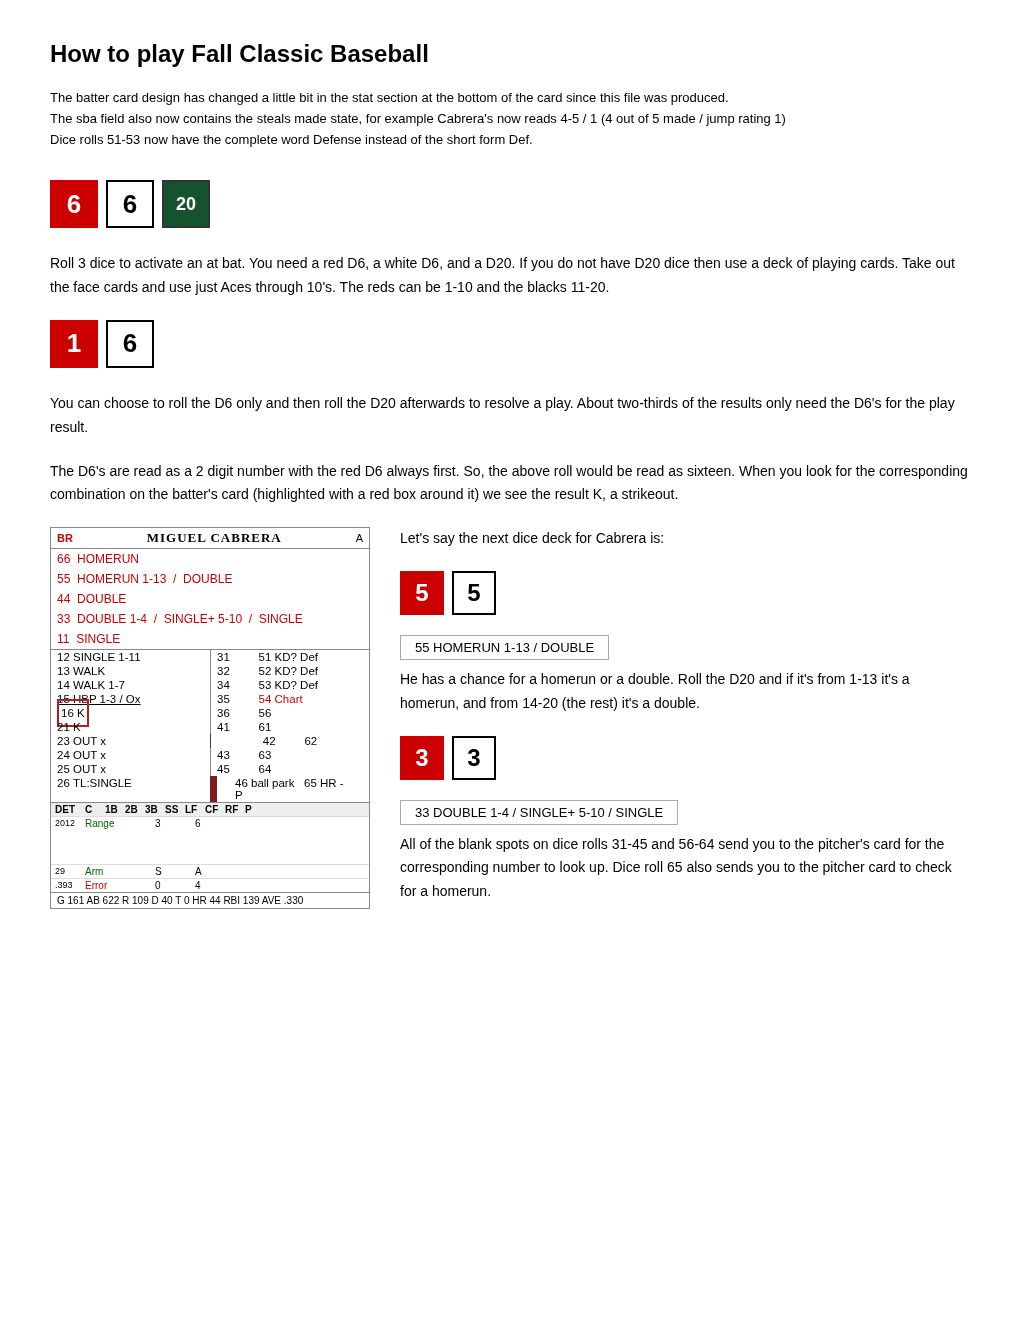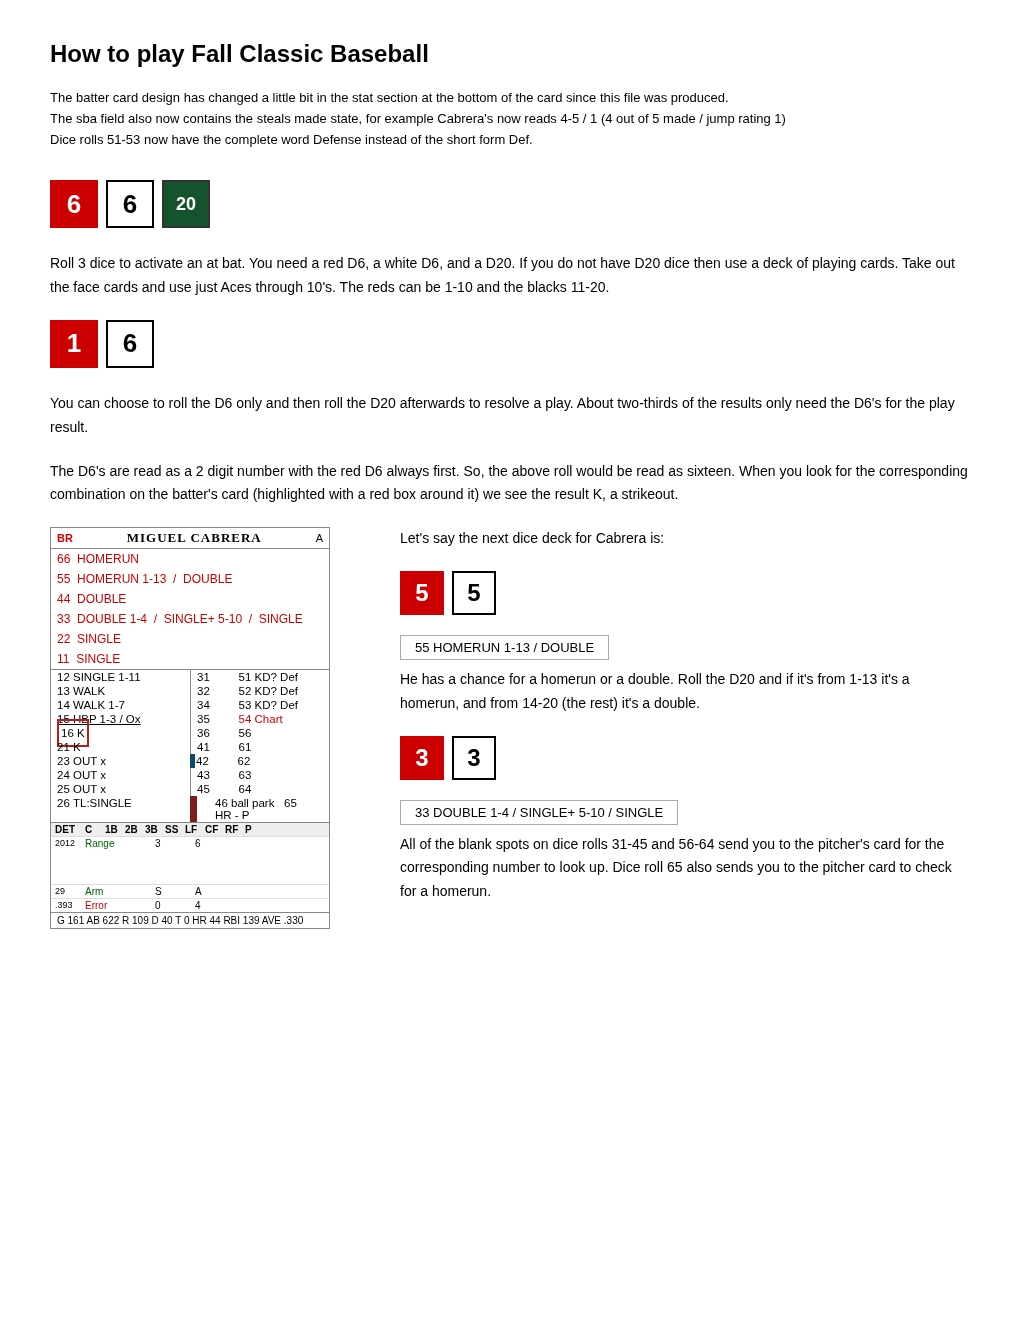--- a/index.html
+++ b/index.html
@@ -68,21 +68,21 @@
     .card-section {
       flex: 0 0 320px;
     }
     .explanation-section {
       flex: 1;
     }
     
     .batter-card {
       border: 1px solid #888;
       font-size: 12px;
-      width: 280px;
+      width: 320px;
     }
     .card-header {
       display: flex;
       justify-content: space-between;
       align-items: center;
       padding: 2px 6px;
       border-bottom: 1px solid #888;
     }
     .card-header .br { color: #cc0000; font-weight: bold; font-size: 11px; }
     .card-header .name { font-weight: bold; font-size: 13px; letter-spacing: 1px; text-transform: uppercase; font-family: serif; }
@@ -161,21 +161,20 @@
       <div class="card-header">
         <span class="br">BR</span>
         <span class="name">Miguel Cabrera</span>
         <span class="a">A</span>
       </div>
 
       <div class="card-row">66&nbsp;&nbsp;HOMERUN</div>
       <div class="card-row">55&nbsp;&nbsp;HOMERUN 1-13&nbsp;&nbsp;/&nbsp;&nbsp;DOUBLE</div>
       <div class="card-row">44&nbsp;&nbsp;DOUBLE</div>
       <div class="card-row">33&nbsp;&nbsp;DOUBLE 1-4&nbsp;&nbsp;/&nbsp;&nbsp;SINGLE+ 5-10&nbsp;&nbsp;/&nbsp;&nbsp;SINGLE</div>
-      <div class="card-row">22&nbsp;&nbsp;SINGLE</div>
       <div class="card-row">11&nbsp;&nbsp;SINGLE</div>
 
       <div style="display:grid; grid-template-columns: 1fr 1fr; border-top: 1px solid #888; font-size:11.5px;">
         <div style="padding:1px 6px;">12&nbsp;SINGLE 1-11</div>
         <div style="padding:1px 6px; border-left:1px solid #888;">31&nbsp;&nbsp;&nbsp;&nbsp;&nbsp;&nbsp;&nbsp;&nbsp;&nbsp;51 KD? Def</div>
 
         <div style="padding:1px 6px;">13&nbsp;WALK</div>
         <div style="padding:1px 6px; border-left:1px solid #888;">32&nbsp;&nbsp;&nbsp;&nbsp;&nbsp;&nbsp;&nbsp;&nbsp;&nbsp;52 KD? Def</div>
 
         <div style="padding:1px 6px;">14&nbsp;WALK 1-7</div>
@@ -186,21 +185,21 @@
 
         <div style="padding:1px 6px;">
           <span style="border:2px solid #b91c1c; padding:6px 2px;">16&nbsp;K</span>
         </div>
         <div style="padding:1px 6px; border-left:1px solid #888;">36&nbsp;&nbsp;&nbsp;&nbsp;&nbsp;&nbsp;&nbsp;&nbsp;&nbsp;56</div>
 
         <div style="padding:1px 6px;">21&nbsp;K</div>
         <div style="padding:1px 6px; border-left:1px solid #888;">41&nbsp;&nbsp;&nbsp;&nbsp;&nbsp;&nbsp;&nbsp;&nbsp;&nbsp;61</div>
 
         <div style="padding:1px 6px;">23&nbsp;OUT x</div>
-        <div style="padding:1px 1px; border-left:5px solid #0c4a6e;">42&nbsp;&nbsp;&nbsp;&nbsp;&nbsp;&nbsp;&nbsp;&nbsp;&nbsp;62</div>
+        <div style="padding:1px 1px; border-left:1px solid #0c4a6e;text-align:center;">42&nbsp;&nbsp;&nbsp;&nbsp;&nbsp;&nbsp;&nbsp;&nbsp;&nbsp;62</div>
 
         <div style="padding:1px 6px;">24&nbsp;OUT x</div>
         <div style="padding:1px 6px; border-left:1px solid #888;">43&nbsp;&nbsp;&nbsp;&nbsp;&nbsp;&nbsp;&nbsp;&nbsp;&nbsp;63</div>
 
         <div style="padding:1px 6px;">25&nbsp;OUT x</div>
         <div style="padding:1px 6px; border-left:1px solid #888;">45&nbsp;&nbsp;&nbsp;&nbsp;&nbsp;&nbsp;&nbsp;&nbsp;&nbsp;64</div>
 
         <div style="padding:1px 6px;">26&nbsp;TL:SINGLE</div>
         <div style="padding:1px 18px; border-left:7px solid #7f1d1d;">46&nbsp;ball park&nbsp;&nbsp;&nbsp;65 HR - P</div>
       </div>

